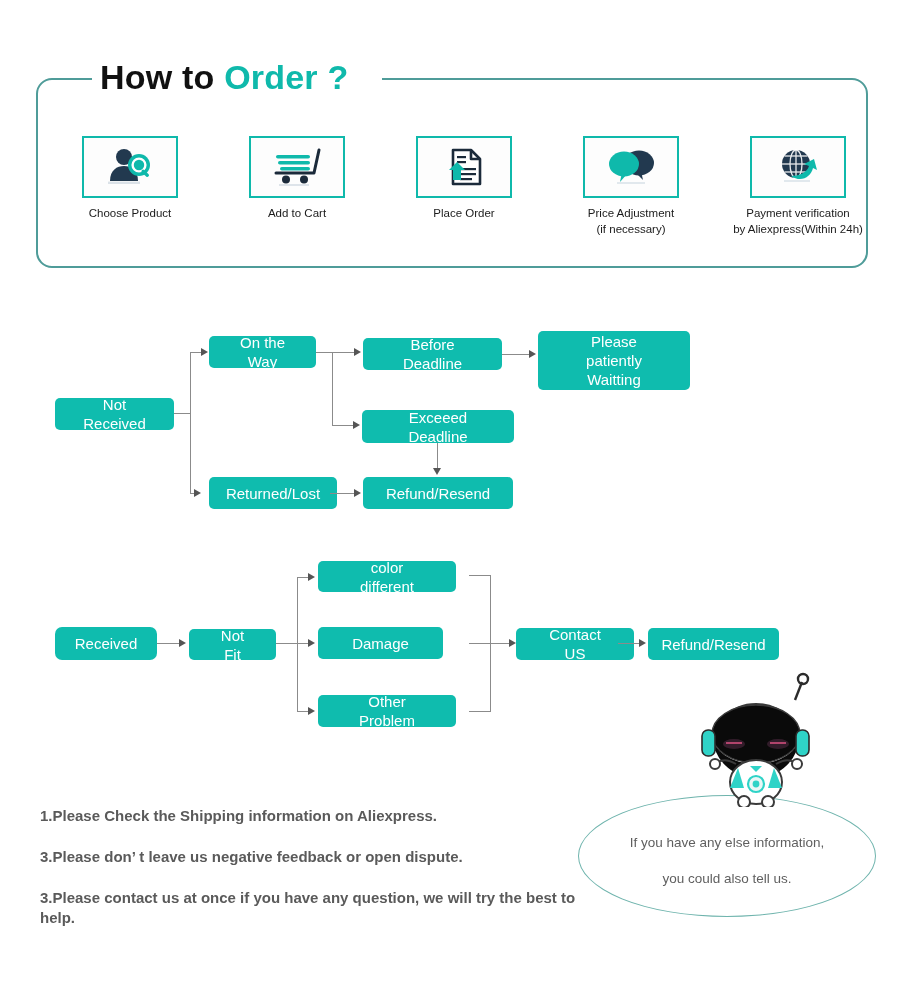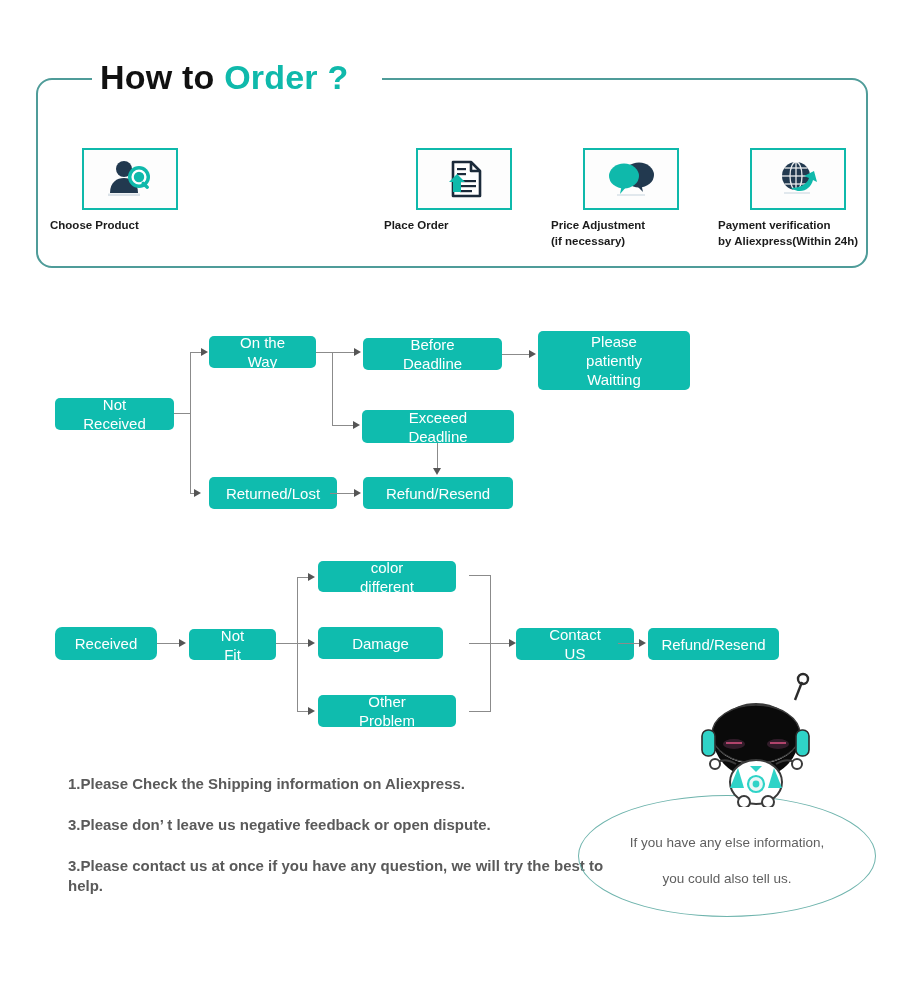--- a/index.html
+++ b/index.html
@@ -20,21 +20,21 @@
   }
   .how-title{
     position:absolute;left:100px;top:54px;height:46px;line-height:46px;
     font-size:34px;font-weight:bold;white-space:nowrap;letter-spacing:.2px;
   }
   .how-title .t1{color:#111111;}
   .how-title .t2{color:#0fb9ab;}
 
   
   .steps{position:absolute;left:50px;top:136px;width:810px;height:120px;}
-  .step{position:absolute;top:12px;width:160px;text-align:left;font-weight:bold;}
+  .step{position:absolute;top:0;width:160px;text-align:center;}
   .step .box{
     width:96px;height:62px;margin:0 auto;border:2px solid #0fb9ab;
     background:#fdfdfd;box-sizing:border-box;position:relative;
   }
   .step .box svg{position:absolute;left:50%;top:50%;transform:translate(-50%,-50%);}
   .step .cap{
     margin-top:7px;font-size:11.5px;color:#1b1b1b;line-height:16px;white-space:pre-line;
   }
 
   
@@ -44,21 +44,21 @@
     font-size:15px;line-height:19px;box-sizing:border-box;padding:0 27px;
   }
   .line{position:absolute;background:#8b8b8b;}
   .line.h{height:1.4px;}
   .line.v{width:1.4px;}
   .arw{position:absolute;width:0;height:0;}
   .arw.r{border-top:4px solid transparent;border-bottom:4px solid transparent;border-left:7px solid #555;}
   .arw.d{border-left:4px solid transparent;border-right:4px solid transparent;border-top:7px solid #555;}
 
   
-  .notes{position:absolute;left:40px;top:774px;width:560px;margin-left:28px;}
+  .notes{position:absolute;left:40px;top:806px;width:560px;}
   .notes p{
     margin:0 0 21px 0;font-size:15px;font-weight:bold;color:#5a5a5a;line-height:20px;
   }
 
   
   .bubble{
     position:absolute;left:578px;top:795px;width:298px;height:122px;
     border:1.6px solid #6fb4ad;border-radius:50%;box-sizing:border-box;
   }
   .bubble-text{
@@ -89,20 +89,36 @@
           <circle cx="37" cy="19" r="11" fill="#0fb9ab"></circle>
           <circle cx="37" cy="19" r="6.4" fill="none" stroke="#ffffff" stroke-width="2.4"></circle>
           <rect x="41" y="23" width="9" height="3.4" rx="1.7" fill="#0fb9ab" transform="rotate(42 41 23)"></rect>
           <rect x="6" y="35.6" width="32" height="2.4" fill="#c9d4dd" opacity=".65"></rect>
         </svg>
         </span>
       </div>
       <div class="cap">Choose  Product</div>
     </div>
 
+    <div class="step" style="left:167px;">
+      <div class="box">
+        <span>
+        <svg width="56" height="42" viewBox="0 0 56 42">
+          <rect x="7" y="9" width="34" height="3.6" rx="1.8" fill="#0fb9ab"></rect>
+          <rect x="9" y="15" width="32" height="3.6" rx="1.8" fill="#0fb9ab"></rect>
+          <rect x="11" y="21" width="30" height="3.6" rx="1.8" fill="#0fb9ab"></rect>
+          <path d="M7 27 L45 27 L50 4" fill="none" stroke="#1b2a3a" stroke-width="3" stroke-linecap="round" stroke-linejoin="round"></path>
+          <circle cx="17" cy="33.5" r="4" fill="#1b2a3a"></circle>
+          <circle cx="35" cy="33.5" r="4" fill="#1b2a3a"></circle>
+          <rect x="10" y="38" width="30" height="2" fill="#c9d4dd" opacity=".6"></rect>
+        </svg>
+        </span>
+      </div>
+      <div class="cap">Add to Cart</div>
+    </div>
 
     <div class="step" style="left:334px;">
       <div class="box">
         <span>
         <svg width="56" height="42" viewBox="0 0 56 42">
           <path d="M17 4 H35 L44 13 V38 H17 Z" fill="#ffffff" stroke="#1b2a3a" stroke-width="2.6" stroke-linejoin="round"></path>
           <path d="M35 4 V13 H44" fill="none" stroke="#1b2a3a" stroke-width="2.6" stroke-linejoin="round"></path>
           <rect x="21" y="10" width="9" height="2.2" fill="#1b2a3a"></rect>
           <rect x="21" y="15" width="9" height="2.2" fill="#1b2a3a"></rect>
           <rect x="24" y="22" width="16" height="2.2" fill="#1b2a3a"></rect>

